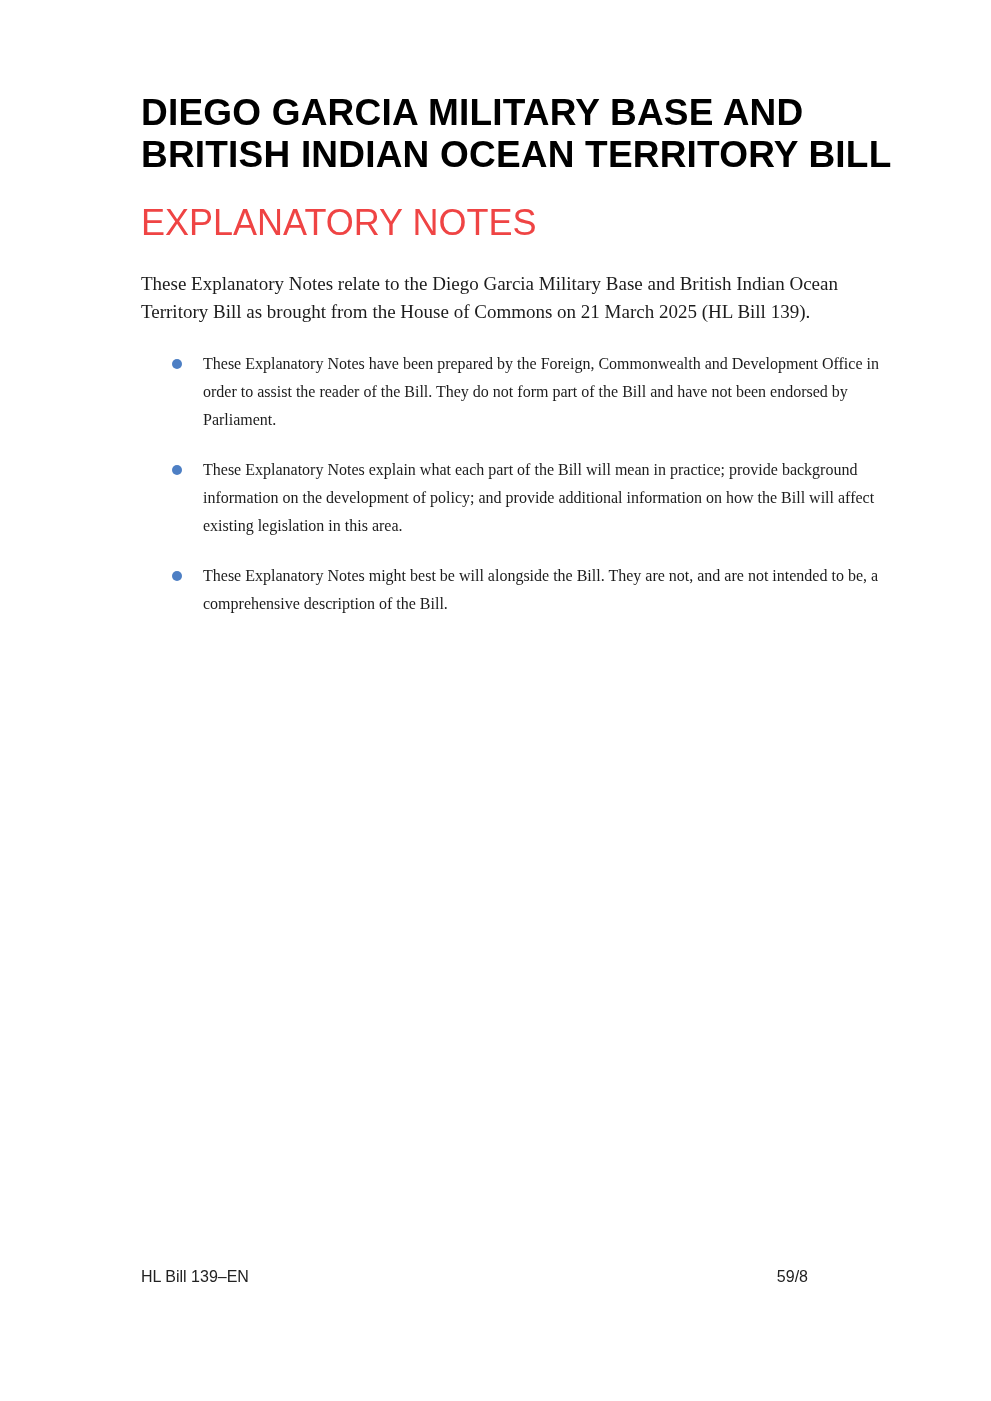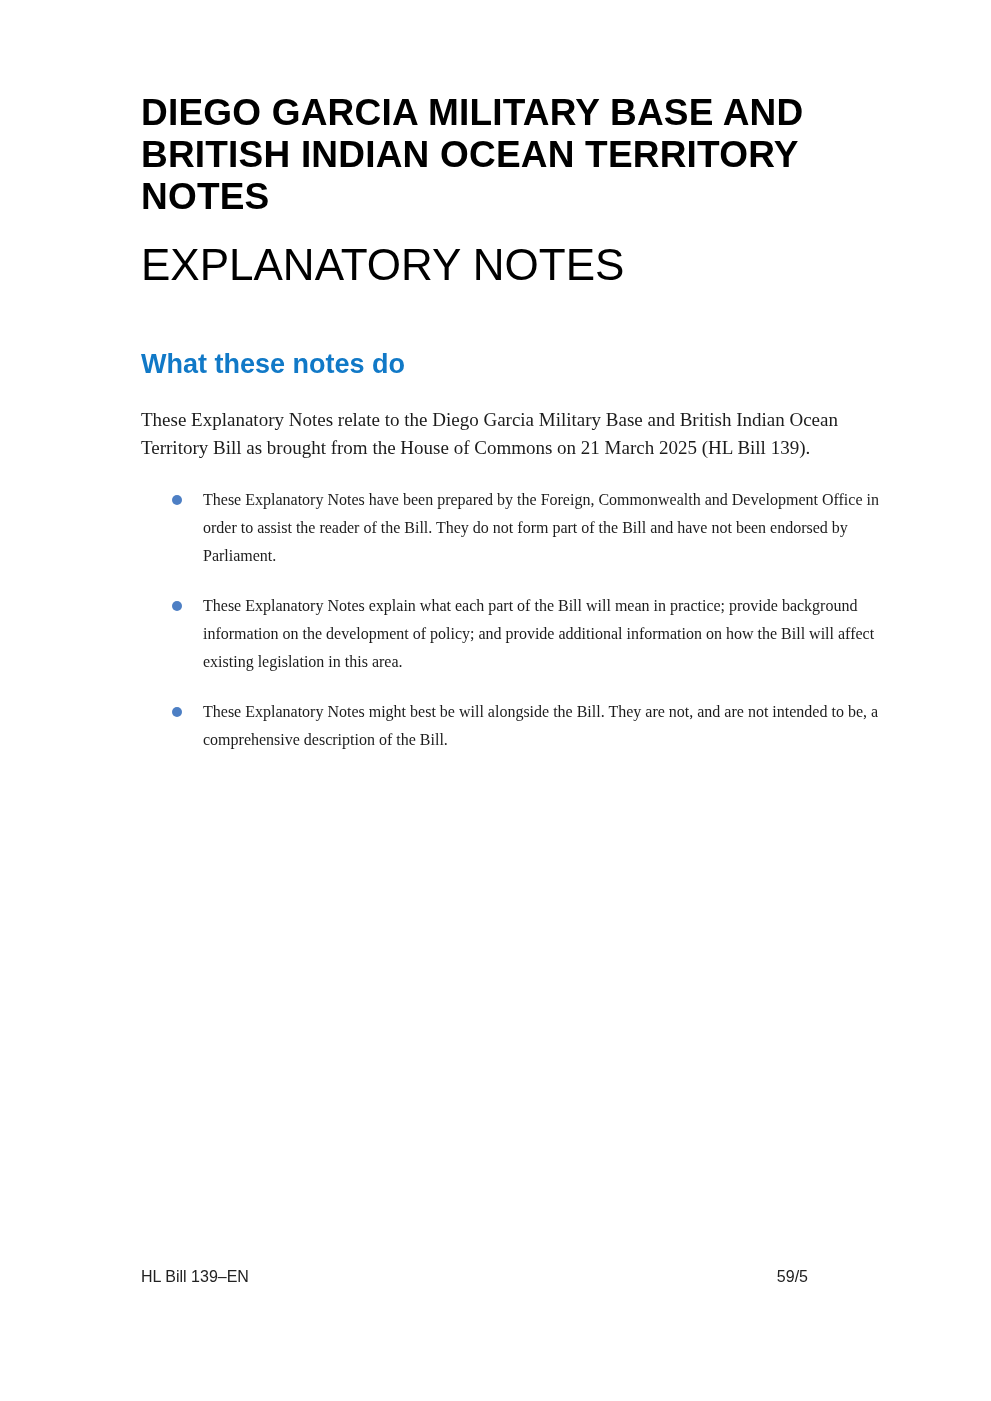--- a/index.html
+++ b/index.html
@@ -24,23 +24,23 @@
     font-size: 37px;
     line-height: 42px;
     letter-spacing: 0.2px;
     color: #000000;
     margin: 0;
   }
   .bill-title span { display: block; }
   .doc-subtitle {
     font-family: "Liberation Sans", sans-serif;
     font-weight: 400;
-    font-size: 44px;
+    font-size: 36px;
     line-height: 42px;
-    color: #000000;
+    color: #ef4444;
     margin: 26px 0 0 0;
   }
   .section-heading {
     font-family: "Liberation Sans", sans-serif;
     font-weight: bold;
     font-size: 27px;
     line-height: 32px;
     color: var(--heading-blue, #1179c7);
     margin: 62px 0 0 0;
   }
@@ -89,42 +89,41 @@
     gap: 40px;
   }
 </style>
 </head>
 <body>
 
 <div class="page" style="--heading-blue: #1179c7; --bullet-blue: #4d7fc4; --text-color: #1c1c1c; --background: #ffffff;">
 
   <h1 class="bill-title">
     <span>DIEGO GARCIA MILITARY BASE AND</span>
-    <span>BRITISH INDIAN OCEAN TERRITORY NOTES</span>
+    <span>BRITISH INDIAN OCEAN TERRITORY BILL</span>
   </h1>
 
   <h2 class="doc-subtitle">EXPLANATORY NOTES</h2>
 
-  <h3 class="section-heading">What these notes do</h3>
 
   <p class="intro">These Explanatory Notes relate to the Diego Garcia Military Base and British Indian Ocean Territory Bill as brought from the House of Commons on 21 March 2025 (HL Bill 139).</p>
 
   <ul class="bullet-list">
     <li class="bullet-item">
       <span class="bullet-marker"></span>
       <span class="bullet-text">These Explanatory Notes have been prepared by the Foreign, Commonwealth and Development Office in order to assist the reader of the Bill. They do not form part of the Bill and have not been endorsed by Parliament.</span>
     </li>
     <li class="bullet-item">
       <span class="bullet-marker"></span>
       <span class="bullet-text">These Explanatory Notes explain what each part of the Bill will mean in practice; provide background information on the development of policy; and provide additional information on how the Bill will affect existing legislation in this area.</span>
     </li>
     <li class="bullet-item">
       <span class="bullet-marker"></span>
       <span class="bullet-text">These Explanatory Notes might best be will alongside the Bill. They are not, and are not intended to be, a comprehensive description of the Bill.</span>
     </li>
   </ul>
 
   <div class="page-footer">
     <span>HL Bill 139–EN</span>
-    <span>59/5</span>
+    <span>59/8</span>
   </div>
 
 </div>
 
 </body></html>

